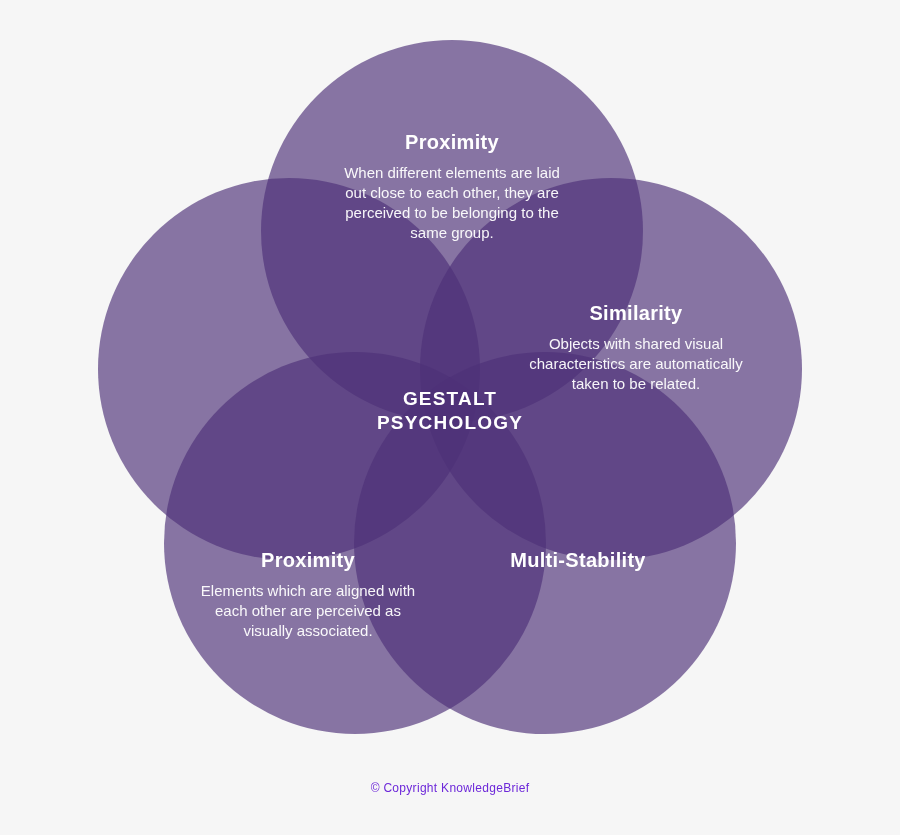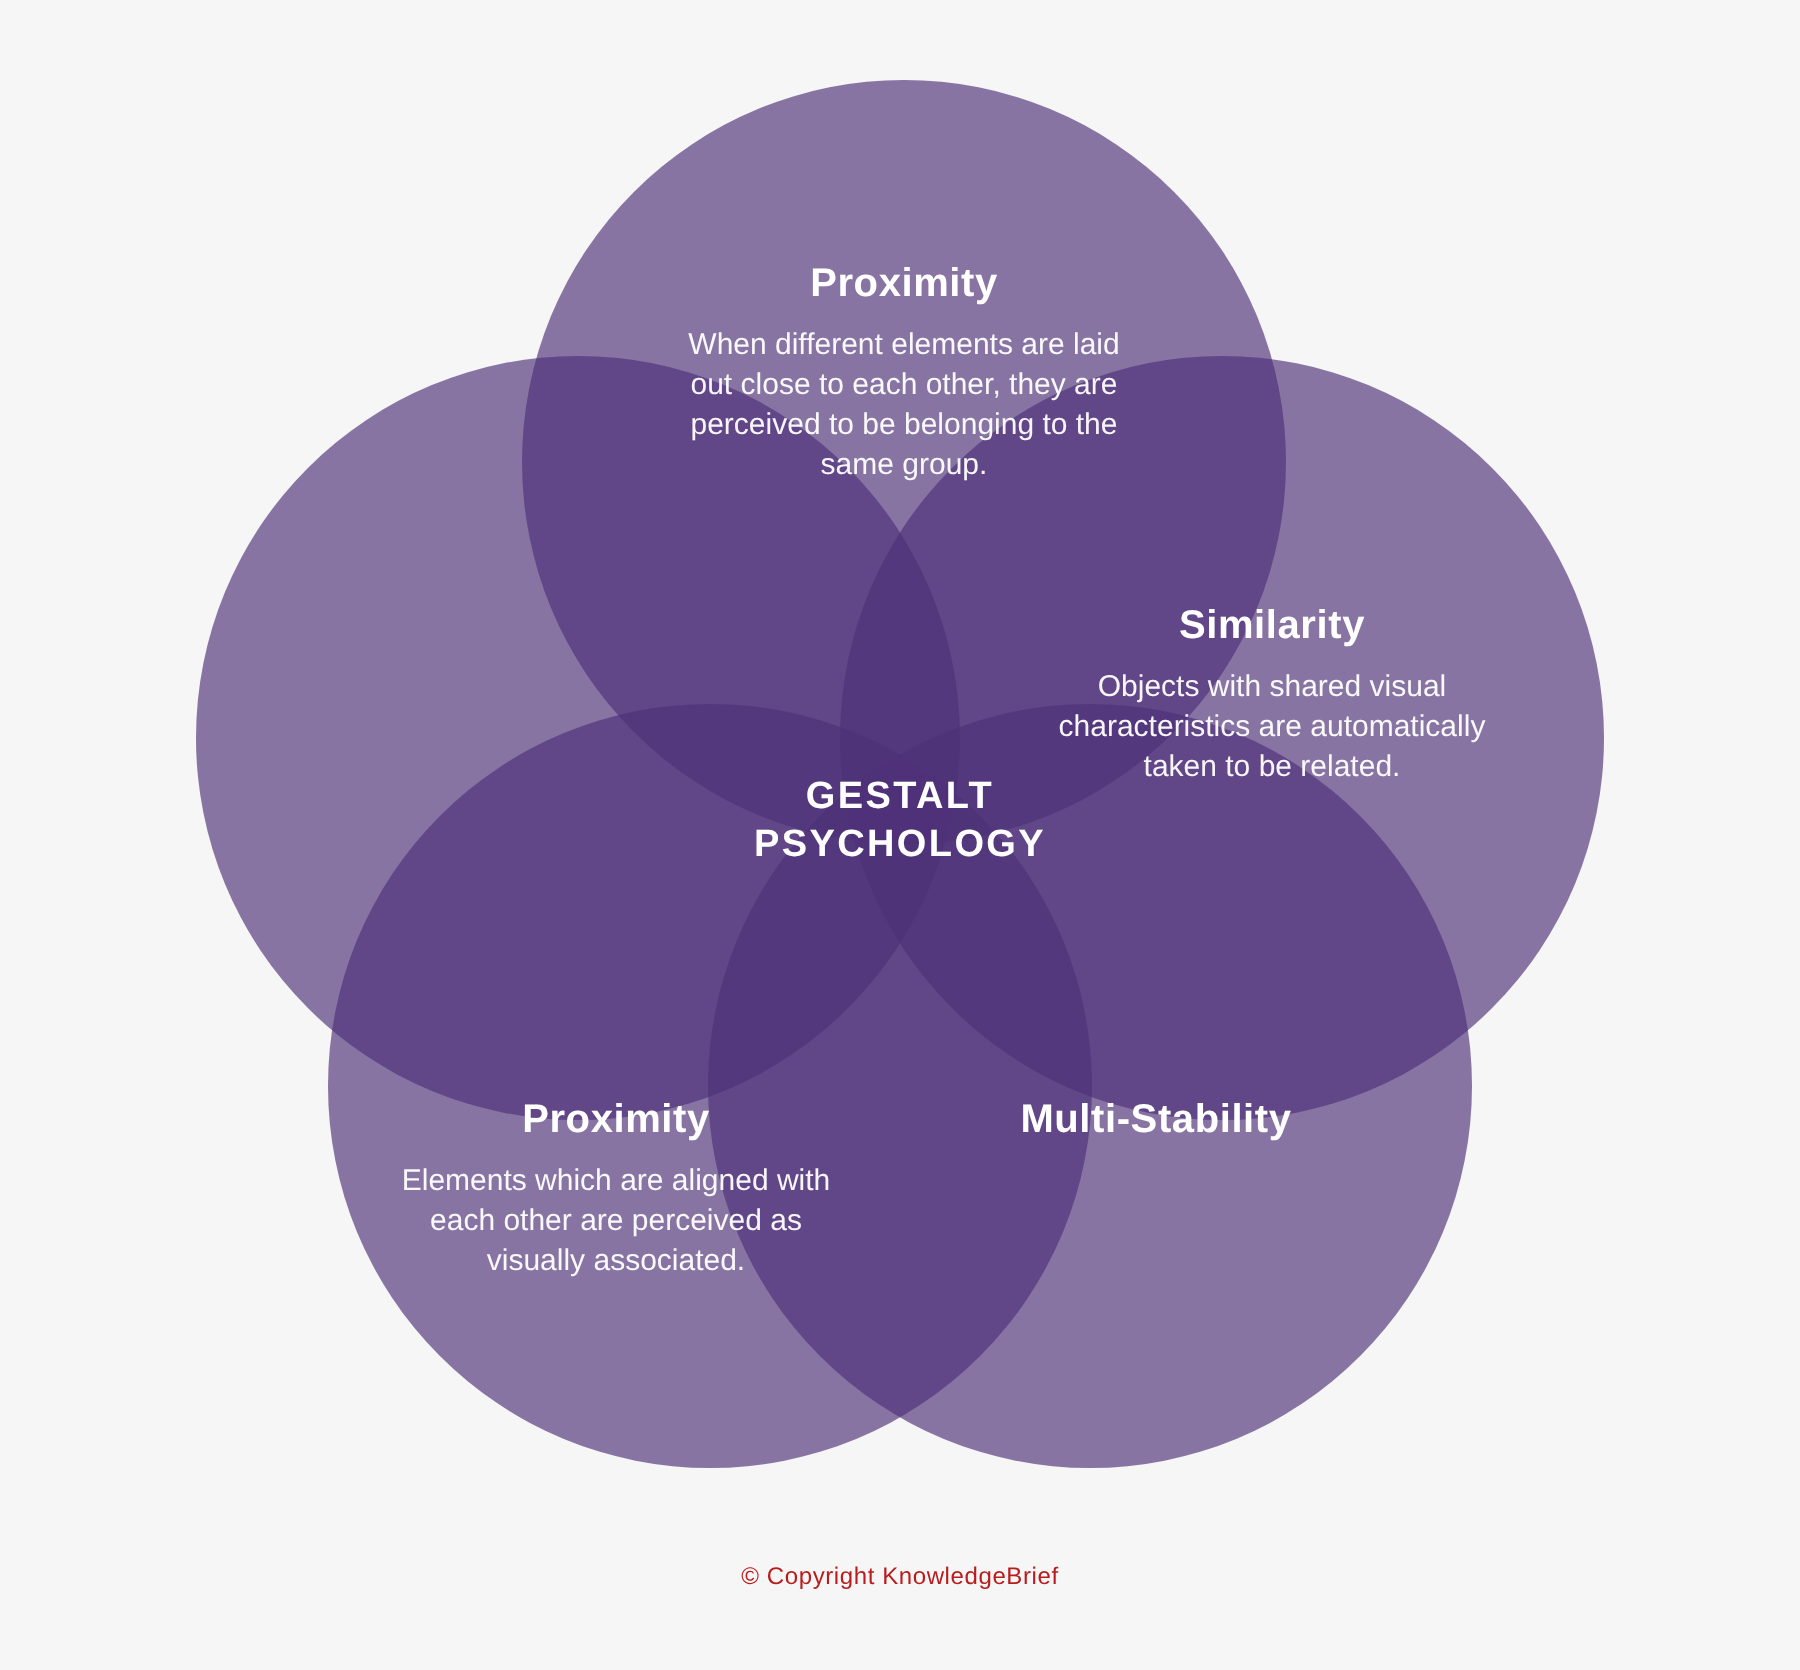--- a/index.html
+++ b/index.html
@@ -70,21 +70,21 @@
     text-transform: uppercase;
   }
   .copyright {
     position: absolute;
     left: 0;
     top: 781px;
     width: 900px;
     text-align: center;
     font-size: 12px;
     letter-spacing: 0.3px;
-    color: #b91c1c;
+    color: #6d28d9;
     z-index: 5;
   }
 </style>
 </head>
 <body>
 
 <div class="canvas">
 
   <div class="circle top"></div>
   <div class="circle upper-left"></div>

